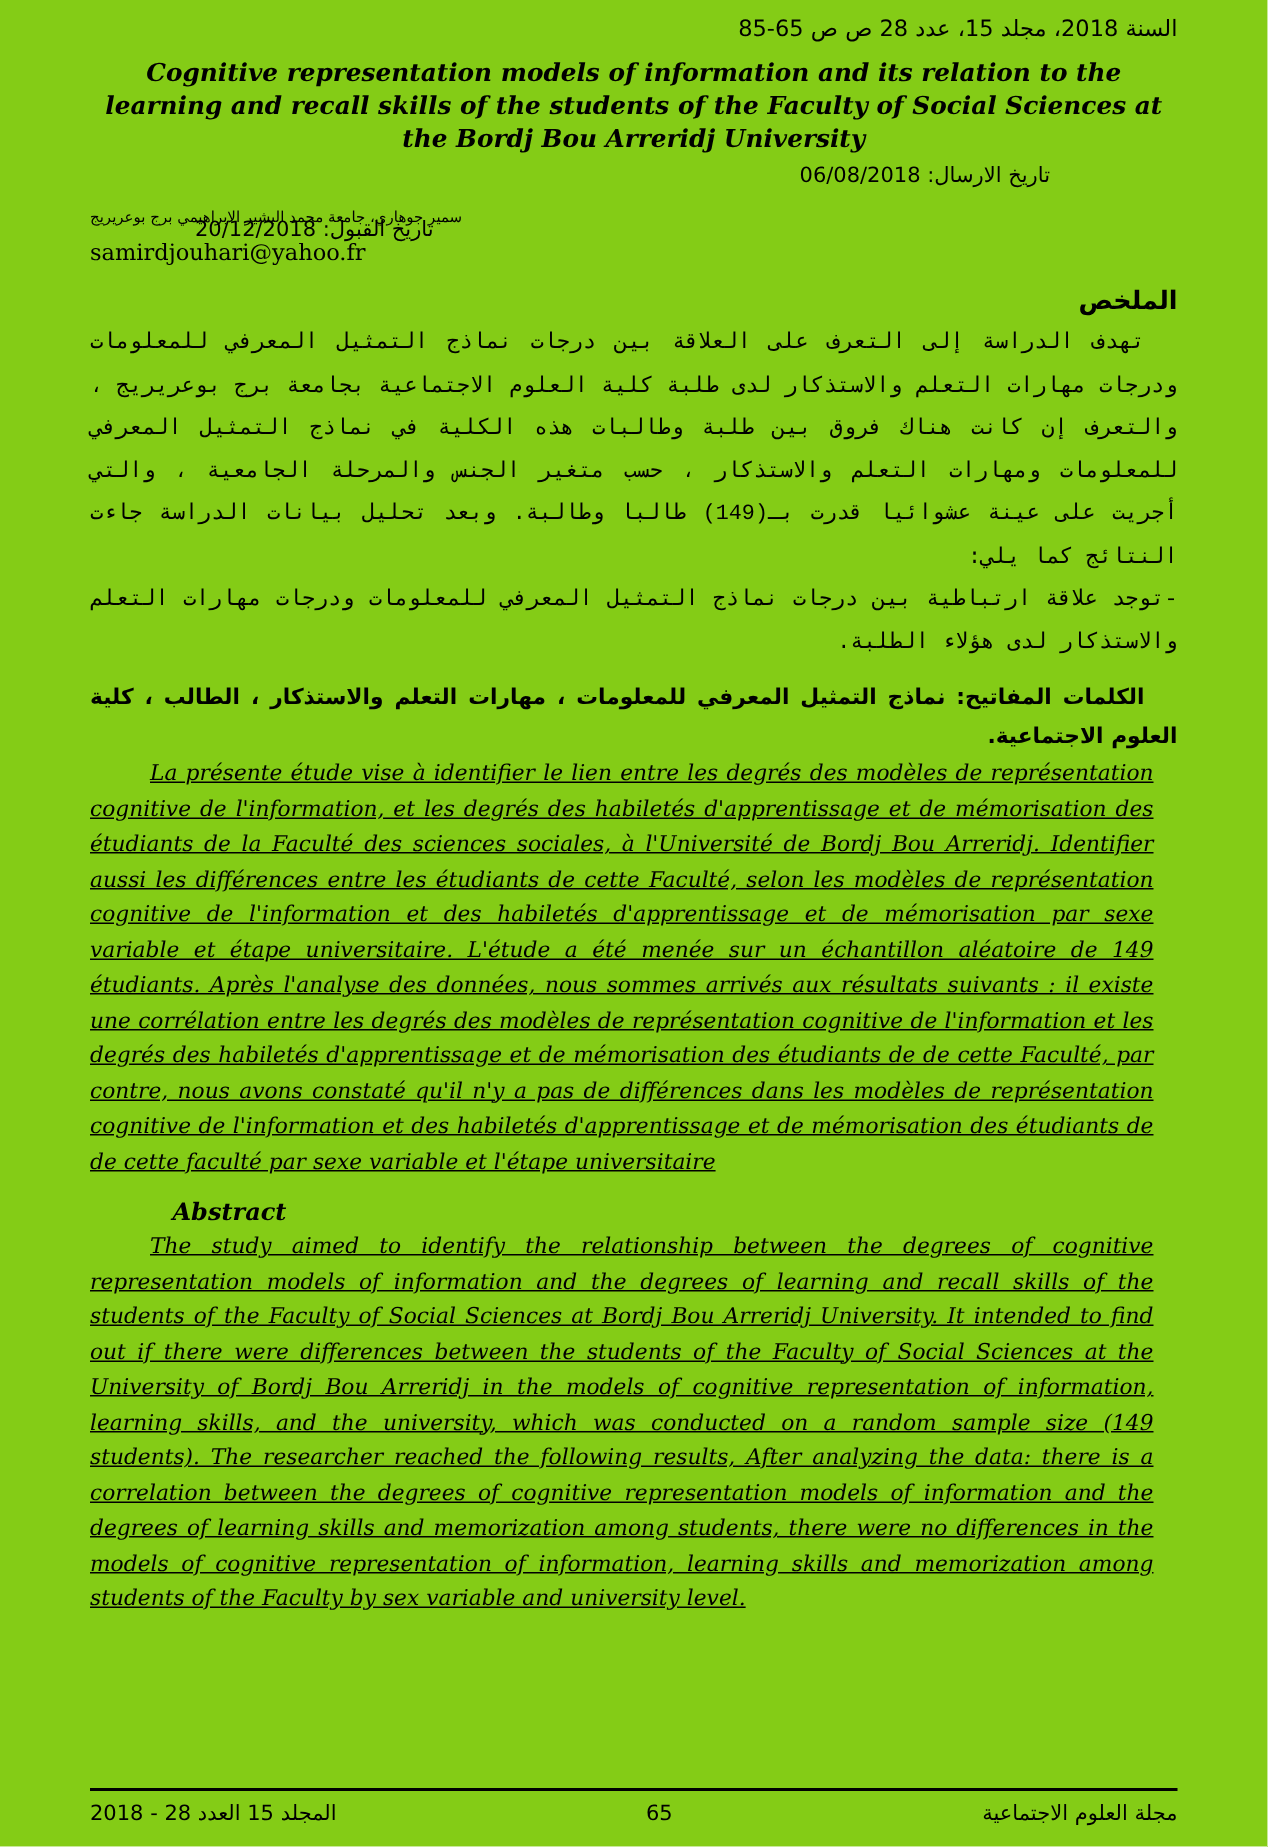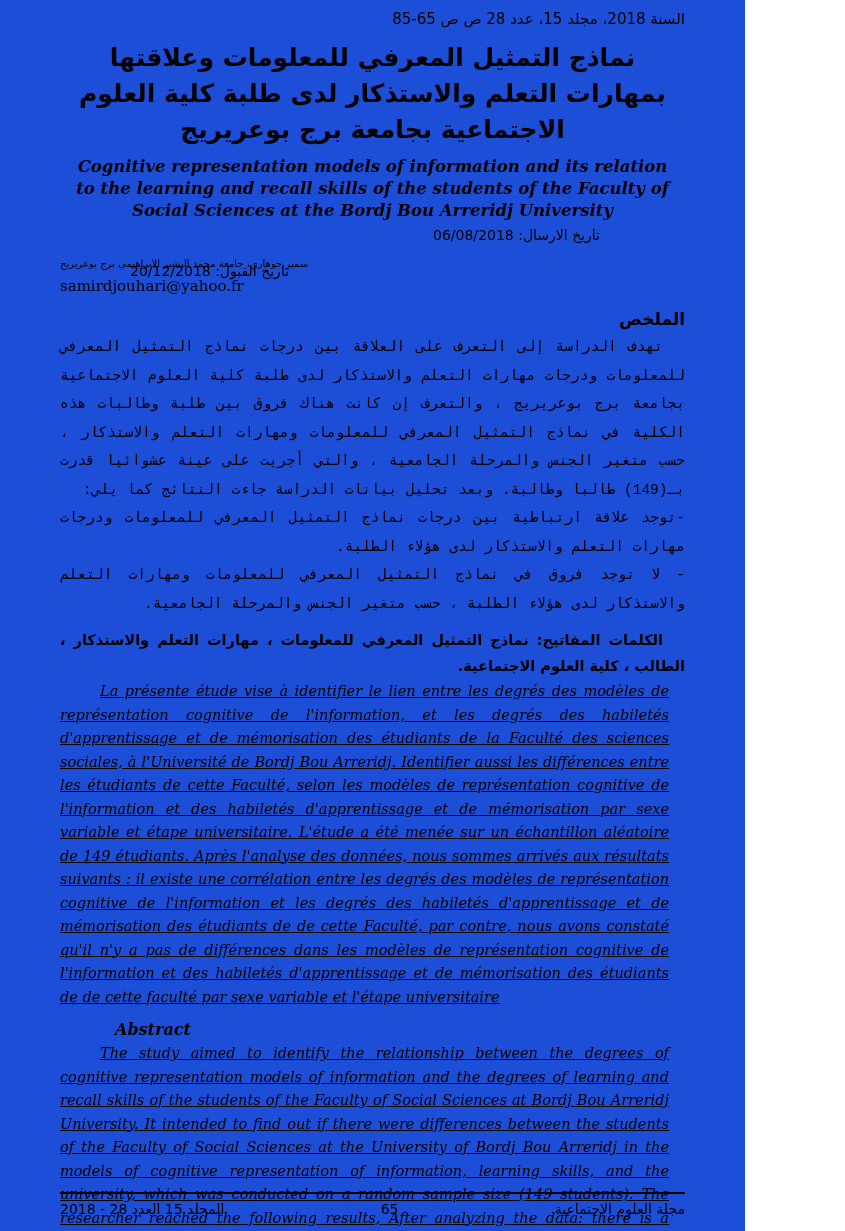--- a/index.html
+++ b/index.html
@@ -5,22 +5,22 @@
   * { box-sizing: border-box; }
   html, body {
     margin: 0; padding: 0;
     width: 845px; height: 1231px;
     background: #ffffff; color: #000000;
     font-family: "DejaVu Sans", sans-serif;
     overflow: hidden;
   }
   .page {
     position: relative;
-    width: 745px; height: 1231px;
-    background: #1d4ed8;
+    width: 845px; height: 1231px;
+    background: #84cc16;
   }
   .content { padding: 8px 60px 0 60px; }
 
   .issue-line {
     direction: rtl; text-align: right;
     font-size: 15px; line-height: 22px;
   }
   .title-ar {
     direction: rtl; text-align: center;
     font-size: 25px; font-weight: bold;
@@ -105,21 +105,20 @@
   .footer-right { direction: rtl; }
 </style>
 </head>
 <body>
 
 <div class="page">
   <div class="content">
 
     <div class="issue-line">السنة 2018، مجلد 15، عدد 28 ص ص 65-85</div>
 
-    <h1 class="title-ar">نماذج التمثيل المعرفي للمعلومات وعلاقتها بمهارات التعلم والاستذكار لدى طلبة كلية العلوم الاجتماعية بجامعة برج بوعريريج</h1>
 
     <h2 class="title-en">Cognitive representation models of information and its relation to the learning and recall skills of the students of the Faculty of Social Sciences at the Bordj Bou Arreridj University</h2>
 
     <div class="dates-row">
       <span class="date-item date-sent">
         <span class="dlabel">تاريخ الارسال:</span>
         <span>06/08/2018</span>
       </span>
       <span class="date-item date-accepted">
         <span class="dlabel">تاريخ القبول:</span>
@@ -127,21 +126,20 @@
       </span>
     </div>
 
     <div class="author-line">سمير جوهاري، جامعة محمد البشير الابراهيمي برج بوعريريج</div>
     <div class="email-line">samirdjouhari@yahoo.fr</div>
 
     <section>
       <h3 class="heading-ar">الملخص</h3>
       <p class="ar-par ar-indent">تهدف الدراسة إلى التعرف على العلاقة بين درجات نماذج التمثيل المعرفي للمعلومات ودرجات مهارات التعلم والاستذكار لدى طلبة كلية العلوم الاجتماعية بجامعة برج بوعريريج ، والتعرف إن كانت هناك فروق بين طلبة وطالبات هذه الكلية في نماذج التمثيل المعرفي للمعلومات ومهارات التعلم والاستذكار ، حسب متغير الجنس والمرحلة الجامعية ، والتي أجريت على عينة عشوائيا قدرت بـ(149) طالبا وطالبة. وبعد تحليل بيانات الدراسة جاءت النتائج كما يلي:</p>
       <p class="ar-par">-توجد علاقة ارتباطية بين درجات نماذج التمثيل المعرفي للمعلومات ودرجات مهارات التعلم والاستذكار لدى هؤلاء الطلبة.</p>
-      <p class="ar-par">- لا توجد فروق في نماذج التمثيل المعرفي للمعلومات ومهارات التعلم والاستذكار لدى هؤلاء الطلبة ، حسب متغير الجنس والمرحلة الجامعية.</p>
       <p class="keywords-ar">
         <span>الكلمات المفاتيح:</span><span> نماذج التمثيل المعرفي للمعلومات ، مهارات التعلم والاستذكار ، الطالب ، كلية العلوم الاجتماعية.</span>
       </p>
     </section>
 
     <section>
       <p class="latin-body">La présente étude vise à identifier le lien entre les degrés des modèles de représentation cognitive de l'information, et les degrés des habiletés d'apprentissage et de mémorisation des étudiants de la Faculté des sciences sociales, à l'Université de Bordj Bou Arreridj. Identifier aussi les différences entre les étudiants de cette Faculté, selon les modèles de représentation cognitive de l'information et des habiletés d'apprentissage et de mémorisation par sexe variable et étape universitaire. L'étude a été menée sur un échantillon aléatoire de 149 étudiants. Après l'analyse des données, nous sommes arrivés aux résultats suivants : il existe une corrélation entre les degrés des modèles de représentation cognitive de l'information et les degrés des habiletés d'apprentissage et de mémorisation des étudiants de de cette Faculté, par contre, nous avons constaté qu'il n'y a pas de différences dans les modèles de représentation cognitive de l'information et des habiletés d'apprentissage et de mémorisation des étudiants de de cette faculté par sexe variable et l'étape universitaire</p>
     </section>
 
     <section>

